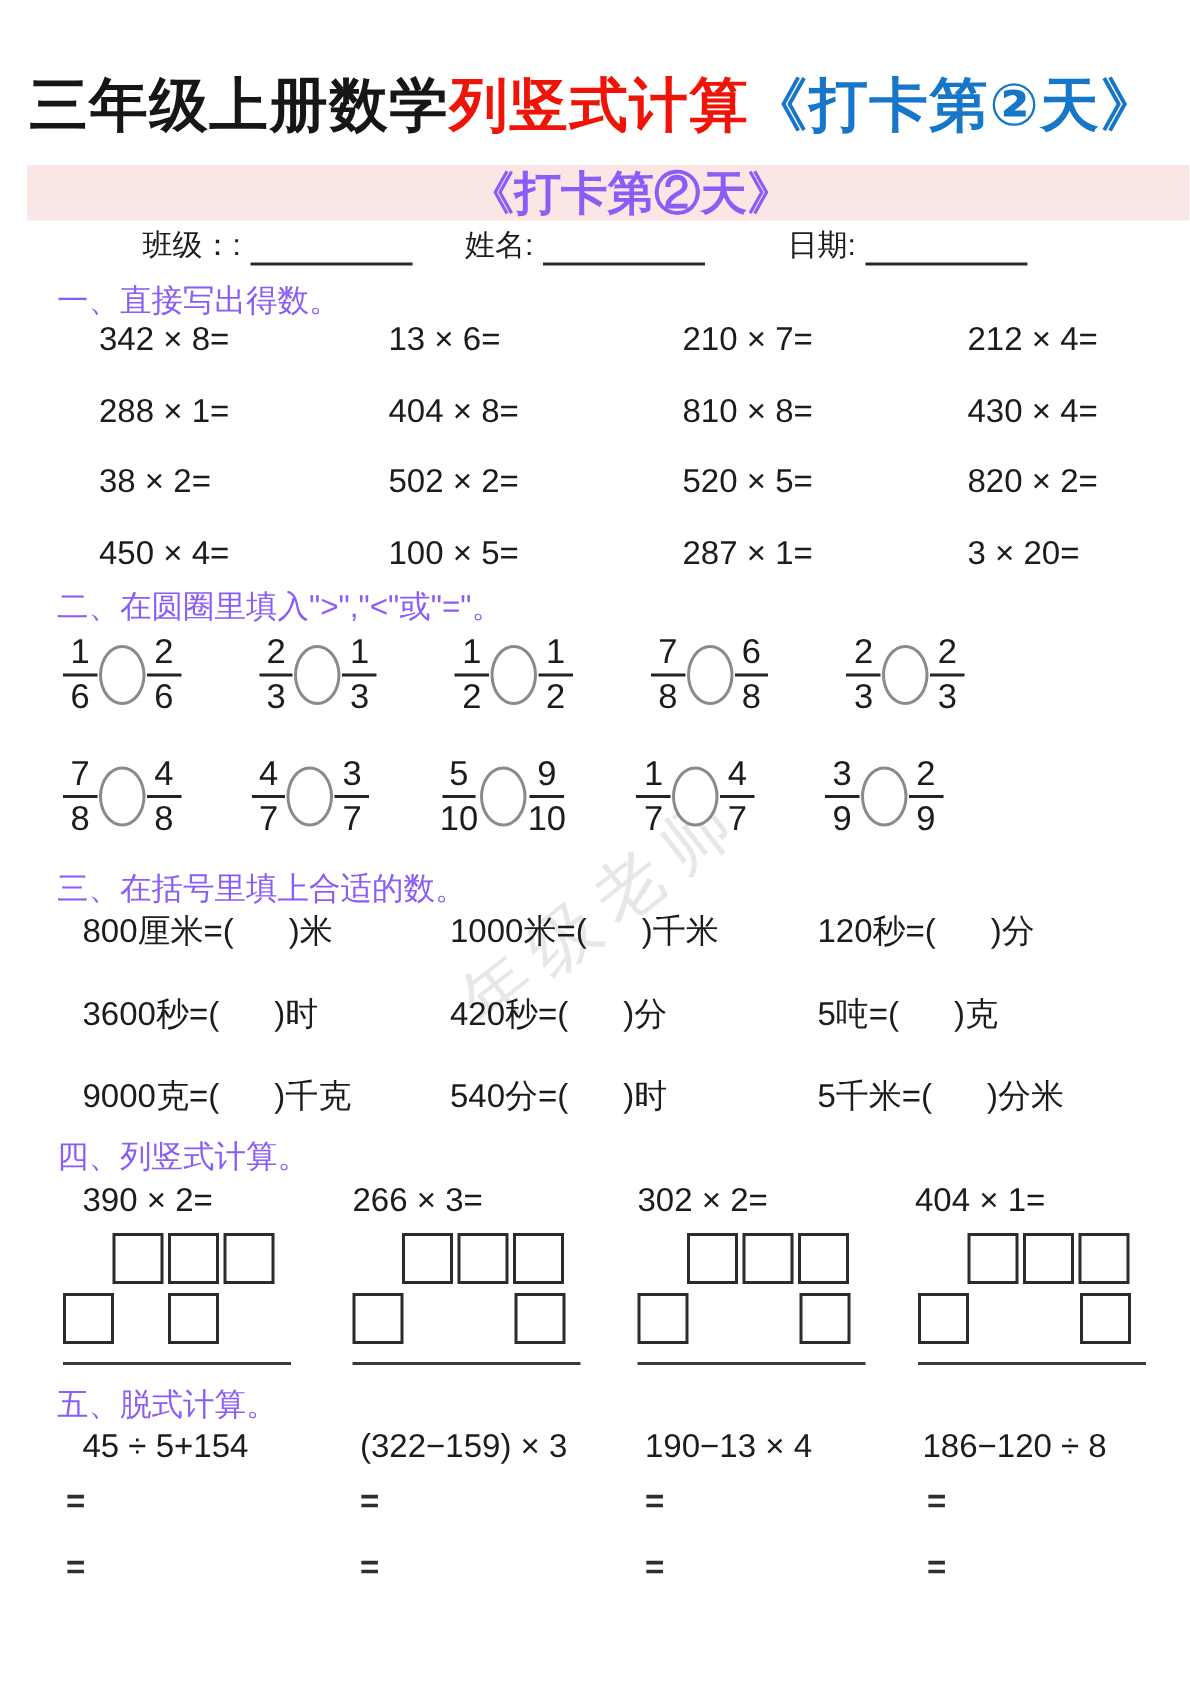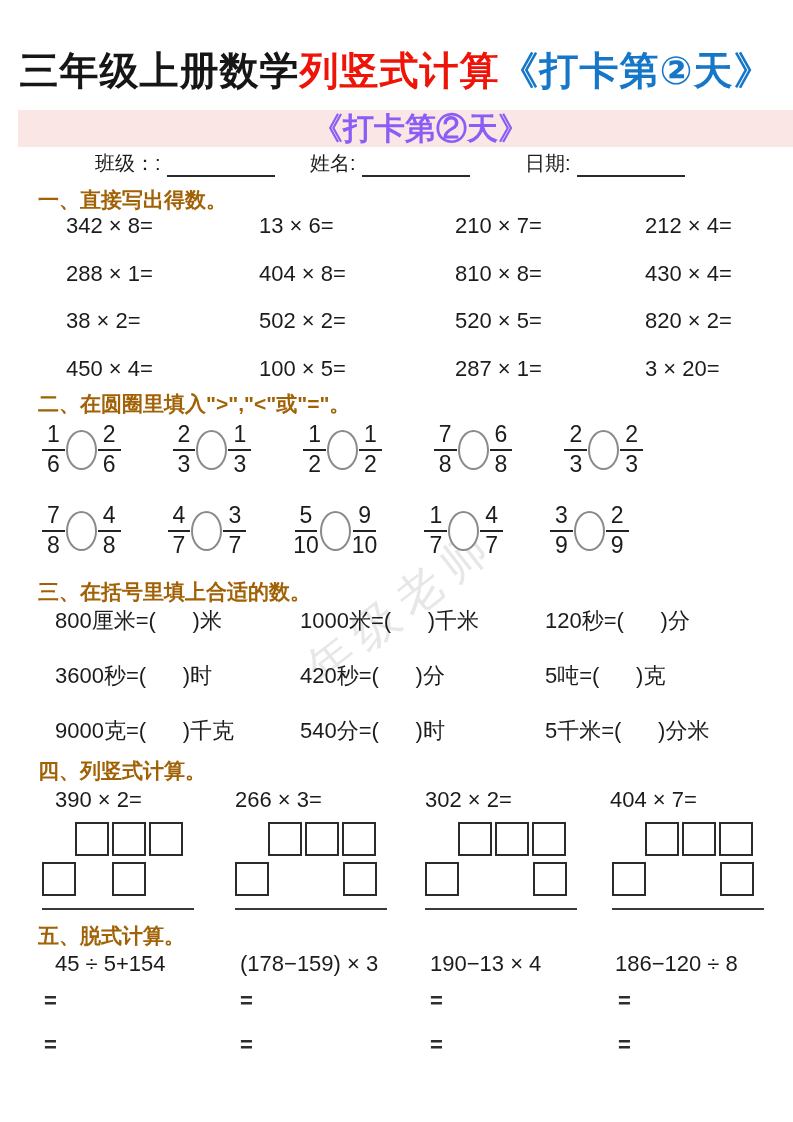--- a/index.html
+++ b/index.html
@@ -24,21 +24,21 @@
           font-family:"DejaVu Serif",serif;font-weight:bold;font-size:31px;color:#8b5cf6;padding-left:24px;}
 
   
   .fields{position:absolute;top:150px;left:0;right:0;height:30px;font-size:20px;}
   .field{position:absolute;white-space:nowrap;}
   .f-class{left:95px;} .f-name{left:310px;} .f-date{left:525px;}
   .wline{display:inline-block;width:108px;border-bottom:2px solid #2a2a2a;height:20px;
          vertical-align:bottom;margin-left:6px;}
 
   
-  .sec-head{position:absolute;left:38px;font-size:21px;font-weight:700;color:#a16207;white-space:nowrap;}
+  .sec-head{position:absolute;left:38px;font-size:21px;font-weight:400;color:#8b5cf6;white-space:nowrap;}
   .h1{top:186px;} .h2{top:390px;} .h3{top:578px;} .h4{top:757px;} .h5{top:922px;}
 
   
   .s1-grid{position:absolute;top:213px;left:42px;right:10px;display:grid;
            grid-template-columns:193px 196px 190px 1fr;grid-auto-rows:47.5px;
            font-size:22px;margin-left:24px;}
   .s1-grid > div{white-space:nowrap;}
 
   
   .frac-row{position:absolute;left:42px;display:flex;}
@@ -244,21 +244,21 @@
     <div>9000克=(      )千克</div>
     <div>540分=(      )时</div>
     <div>5千米=(      )分米</div>
   </div>
 
   <div class="sec-head h4">四、列竖式计算。</div>
   <div class="s4-grid">
     <div>390 × 2=</div>
     <div>266 × 3=</div>
     <div>302 × 2=</div>
-    <div>404 × 7=</div>
+    <div>404 × 1=</div>
   </div>
   <div class="s4-boxes">
     <div class="vgroup">
       <div class="box-row row-top"><span class="box"></span><span class="box"></span><span class="box"></span></div>
       <div class="box-row row-bot bot-mid"><span class="box"></span><span class="box"></span></div>
       <div class="uline"></div>
     </div>
     <div class="vgroup">
       <div class="box-row row-top"><span class="box"></span><span class="box"></span><span class="box"></span></div>
       <div class="box-row row-bot bot-right"><span class="box"></span><span class="box"></span></div>
@@ -272,21 +272,21 @@
     <div class="vgroup">
       <div class="box-row row-top"><span class="box"></span><span class="box"></span><span class="box"></span></div>
       <div class="box-row row-bot bot-right"><span class="box"></span><span class="box"></span></div>
       <div class="uline"></div>
     </div>
   </div>
 
   <div class="sec-head h5">五、脱式计算。</div>
   <div class="s5-grid">
     <div>45 ÷ 5+154</div>
-    <div>(178−159) × 3</div>
+    <div>(322−159) × 3</div>
     <div>190−13 × 4</div>
     <div>186−120 ÷ 8</div>
   </div>
   <div class="eq-row eq1">
     <div>=</div>
     <div>=</div>
     <div>=</div>
     <div>=</div>
   </div>
   <div class="eq-row eq2">

